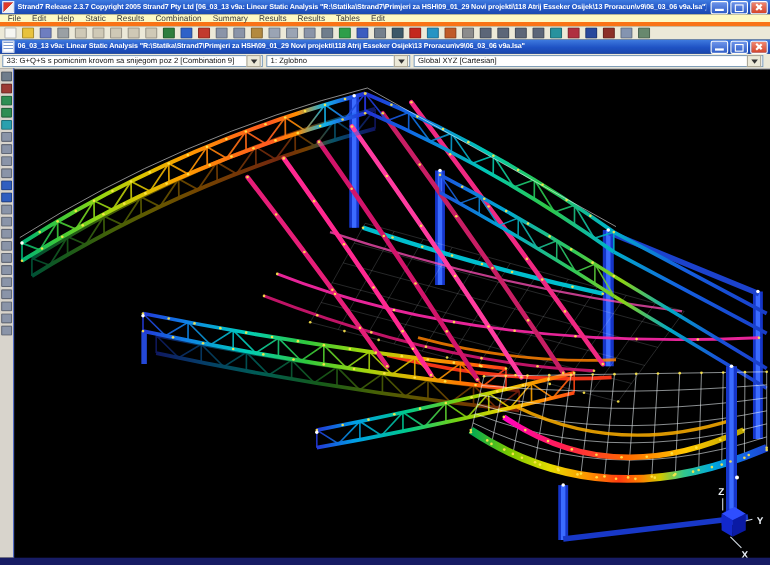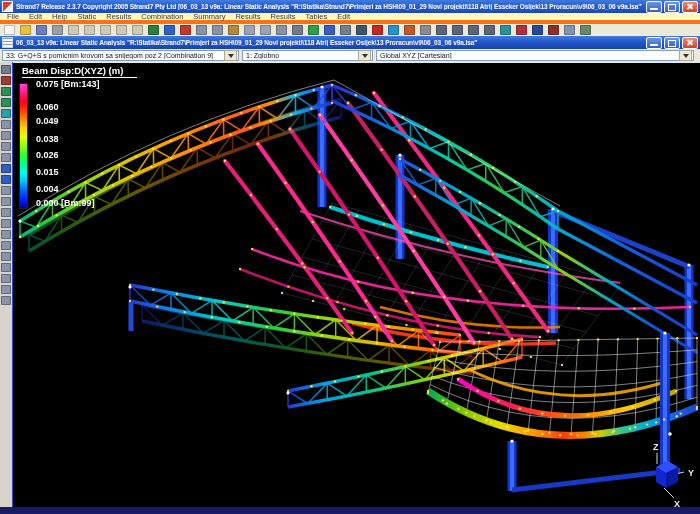--- a/index.html
+++ b/index.html
@@ -749,31 +749,16 @@
         <circle cx="666" cy="472" r="11" fill="#1428c8" opacity=".35"></circle>
         <polygon points="656,466 668,460 678,466 666,472" fill="#2e4eff"></polygon>
         <polygon points="656,466 666,472 666,487 656,481" fill="#1228cc"></polygon>
         <polygon points="666,472 678,466 678,481 666,487" fill="#0a1aa4"></polygon>
         <text x="653" y="449" fill="#e8eef4" font-size="9" font-weight="bold">Z</text>
         <text x="688" y="475" fill="#e8eef4" font-size="9" font-weight="bold">Y</text>
         <text x="674" y="506" fill="#e8eef4" font-size="9" font-weight="bold">X</text>
       </g>
     </svg>
 
-    <div class="legend">
-      <div class="legend-title">Beam Disp:D(XYZ) (m)</div>
-      <div class="legend-bar" id="legendBar" style="background: linear-gradient(rgb(255, 67, 208), rgb(255, 26, 140), rgb(255, 0, 22), rgb(255, 60, 0), rgb(255, 140, 0), rgb(255, 211, 0), rgb(232, 255, 0), rgb(145, 255, 0), rgb(46, 255, 46), rgb(0, 255, 149), rgb(0, 255, 238), rgb(0, 196, 255), rgb(0, 102, 255), rgb(0, 34, 255), rgb(0, 0, 168));"></div>
-      <div class="legend-entries">
-
-      <div>0.075 [Bm:143]</div>
-          <div>0.060</div>
-          <div>0.049</div>
-          <div>0.038</div>
-          <div>0.026</div>
-          <div>0.015</div>
-          <div>0.004</div>
-          <div>0.000 [Bm:99]</div>
-        </div>
-    </div>
   </div>
 
   <div class="bottomstrip"></div>
 </div>
 
 </body></html>

